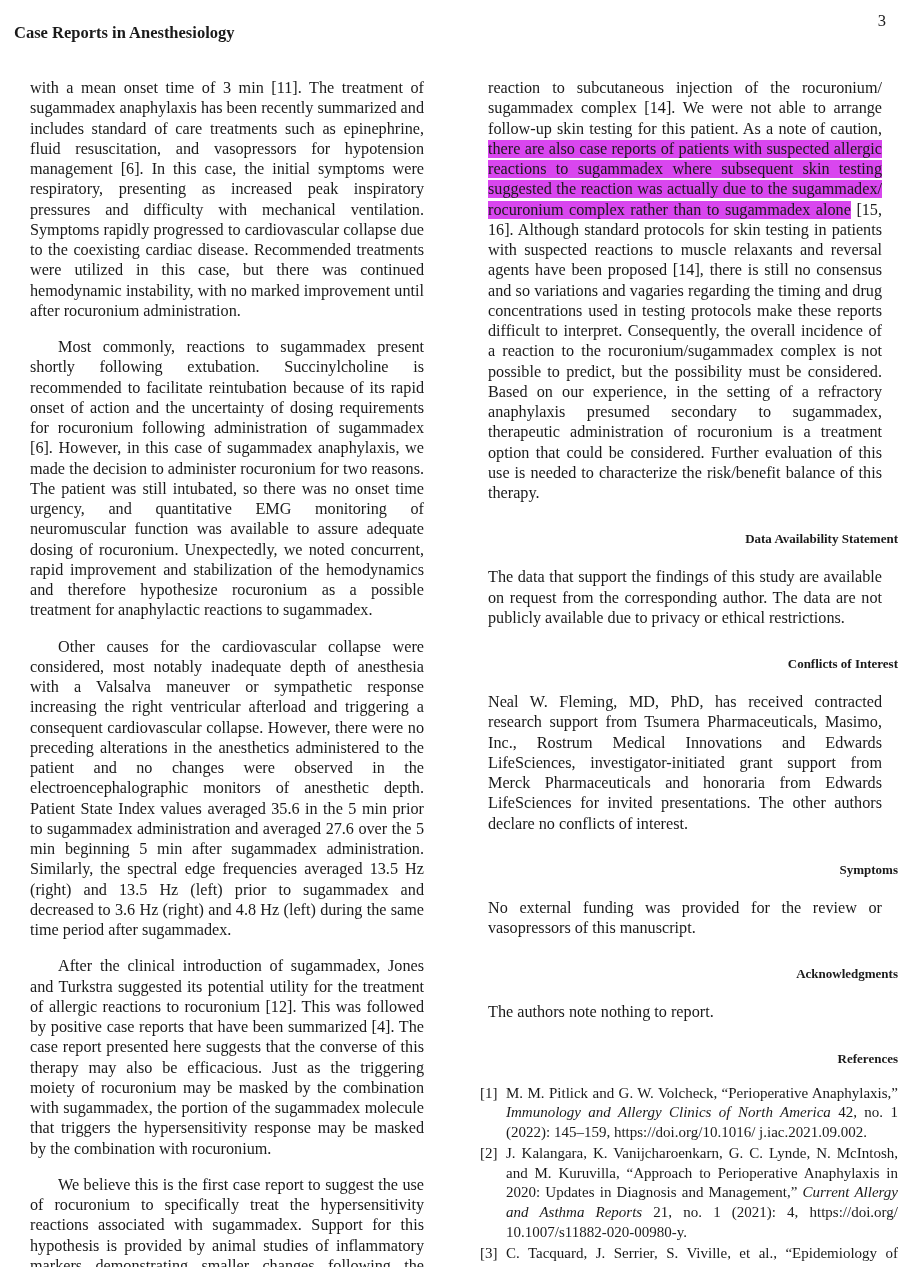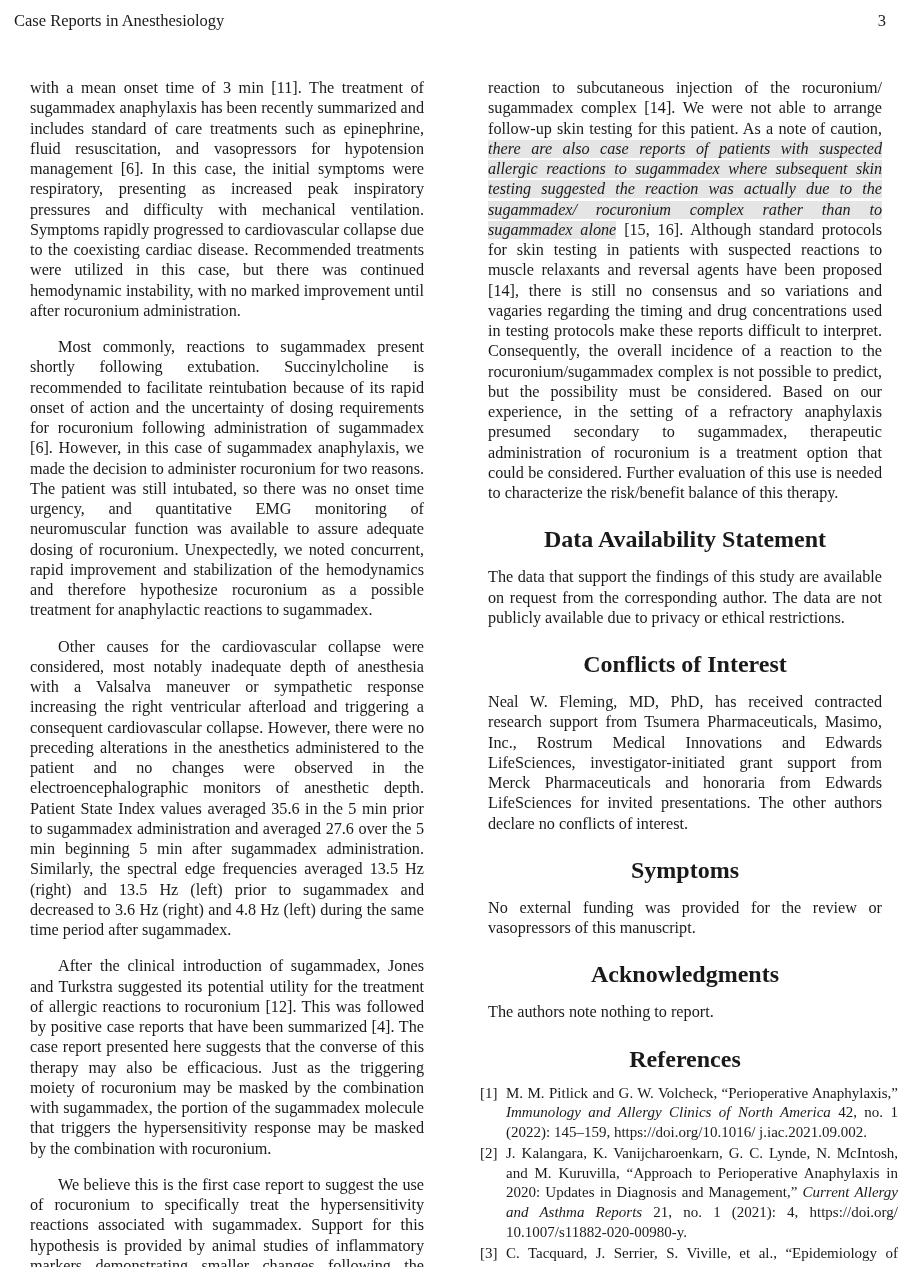--- a/index.html
+++ b/index.html
@@ -5,39 +5,39 @@
   html, body { margin: 0; padding: 0; background: #ffffff; }
   body {
     width: 900px; height: 1267px; position: relative; overflow: hidden;
     font-family: "Liberation Serif", "DejaVu Serif", serif;
     color: #1a1a1a;
   }
   .running-head {
     position: absolute; top: 10px; left: 14px; right: 14px;
     font-size: 16.5px; line-height: 22px;
   }
-  .running-head .journal { position: absolute; left: 0; top: 0; }
+  .running-head .journal { position: absolute; left: 0; top: 12px; font-weight: bold; }
   .running-head .pageno { position: absolute; right: 0; top: 0; }
 
   .col {
     position: absolute; top: 62px; width: 426px;
     font-size: 16.2px; line-height: 20.25px;
     text-align: justify; hyphens: auto;
   }
   .col.left { left: 14px; }
   .col.right { left: 472px; }
   .col p { margin: 16px; }
   .col p.indent { text-indent: 28px; }
-  .hl { background: #e5e5e5; font-style: italic; }
+  .hl { background: #d946ef; }
 
   h2 {
     font-family: "Liberation Serif", "DejaVu Serif", serif;
-    font-weight: bold; font-size: 24px; line-height: 24px;
+    font-weight: bold; font-size: 13px; line-height: 24px;
     margin: 24px 0 13px 0;
-    text-align: center;
+    text-align: right;
   }
   .refs { margin: 0; padding: 0; list-style: none; font-size: 15px; line-height: 19.8px; }
   .refs li { position: relative; padding-left: 34px; margin-bottom: 1px; }
   .refs .num { position: absolute; left: 8px; top: 0; }
   .refs i { }
 </style>
 </head>
 <body>
 
 <div class="running-head">

